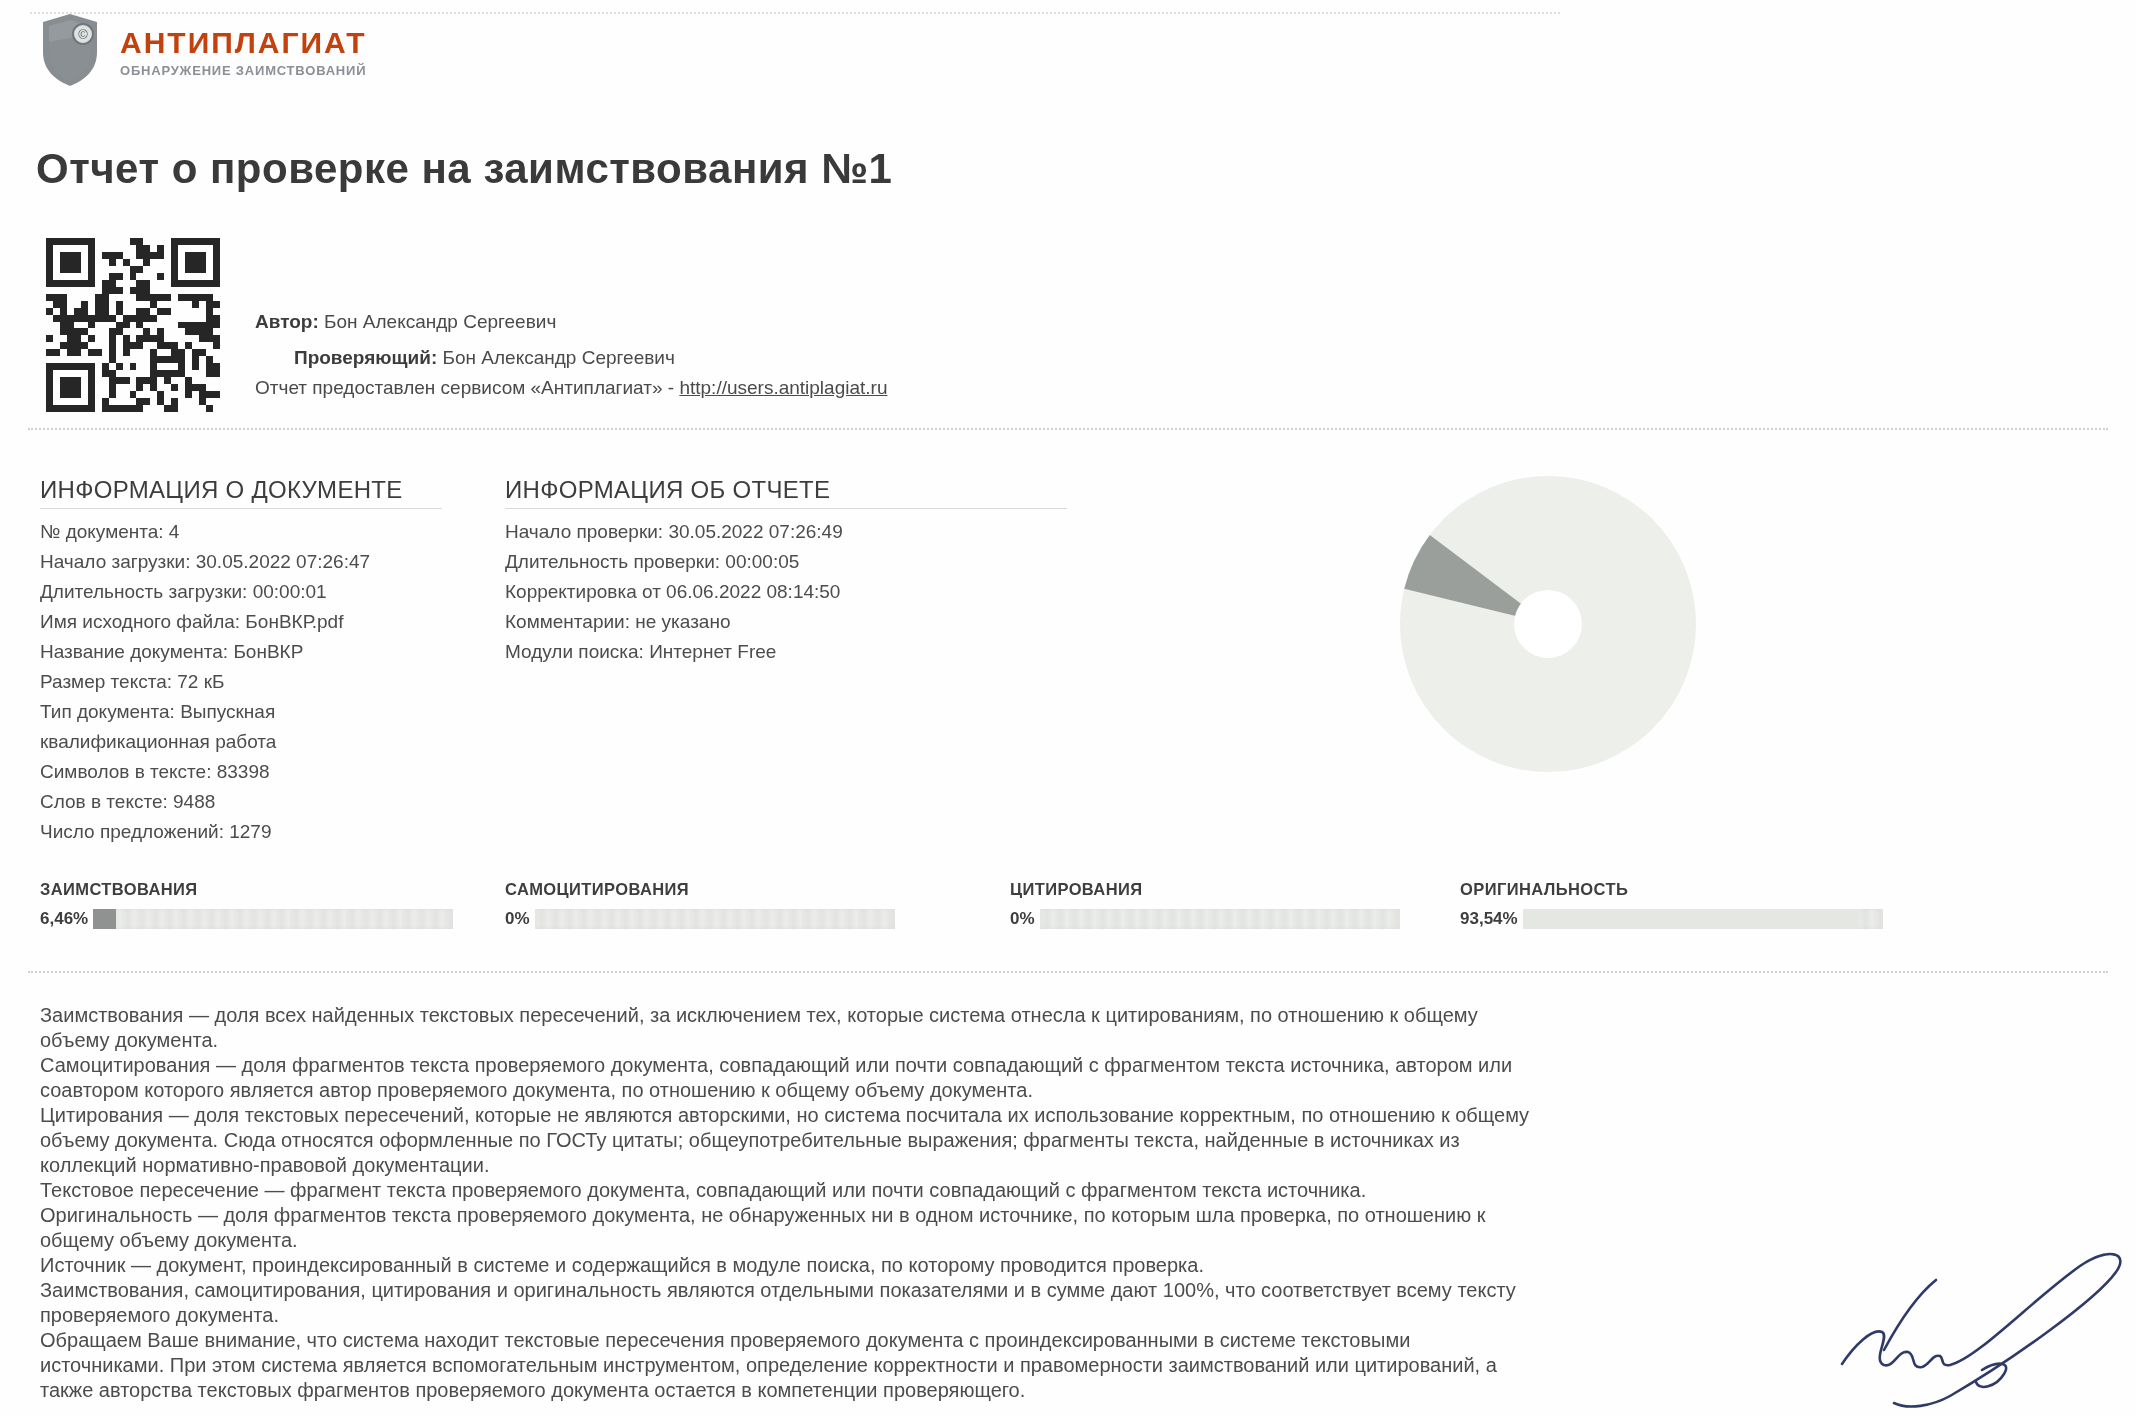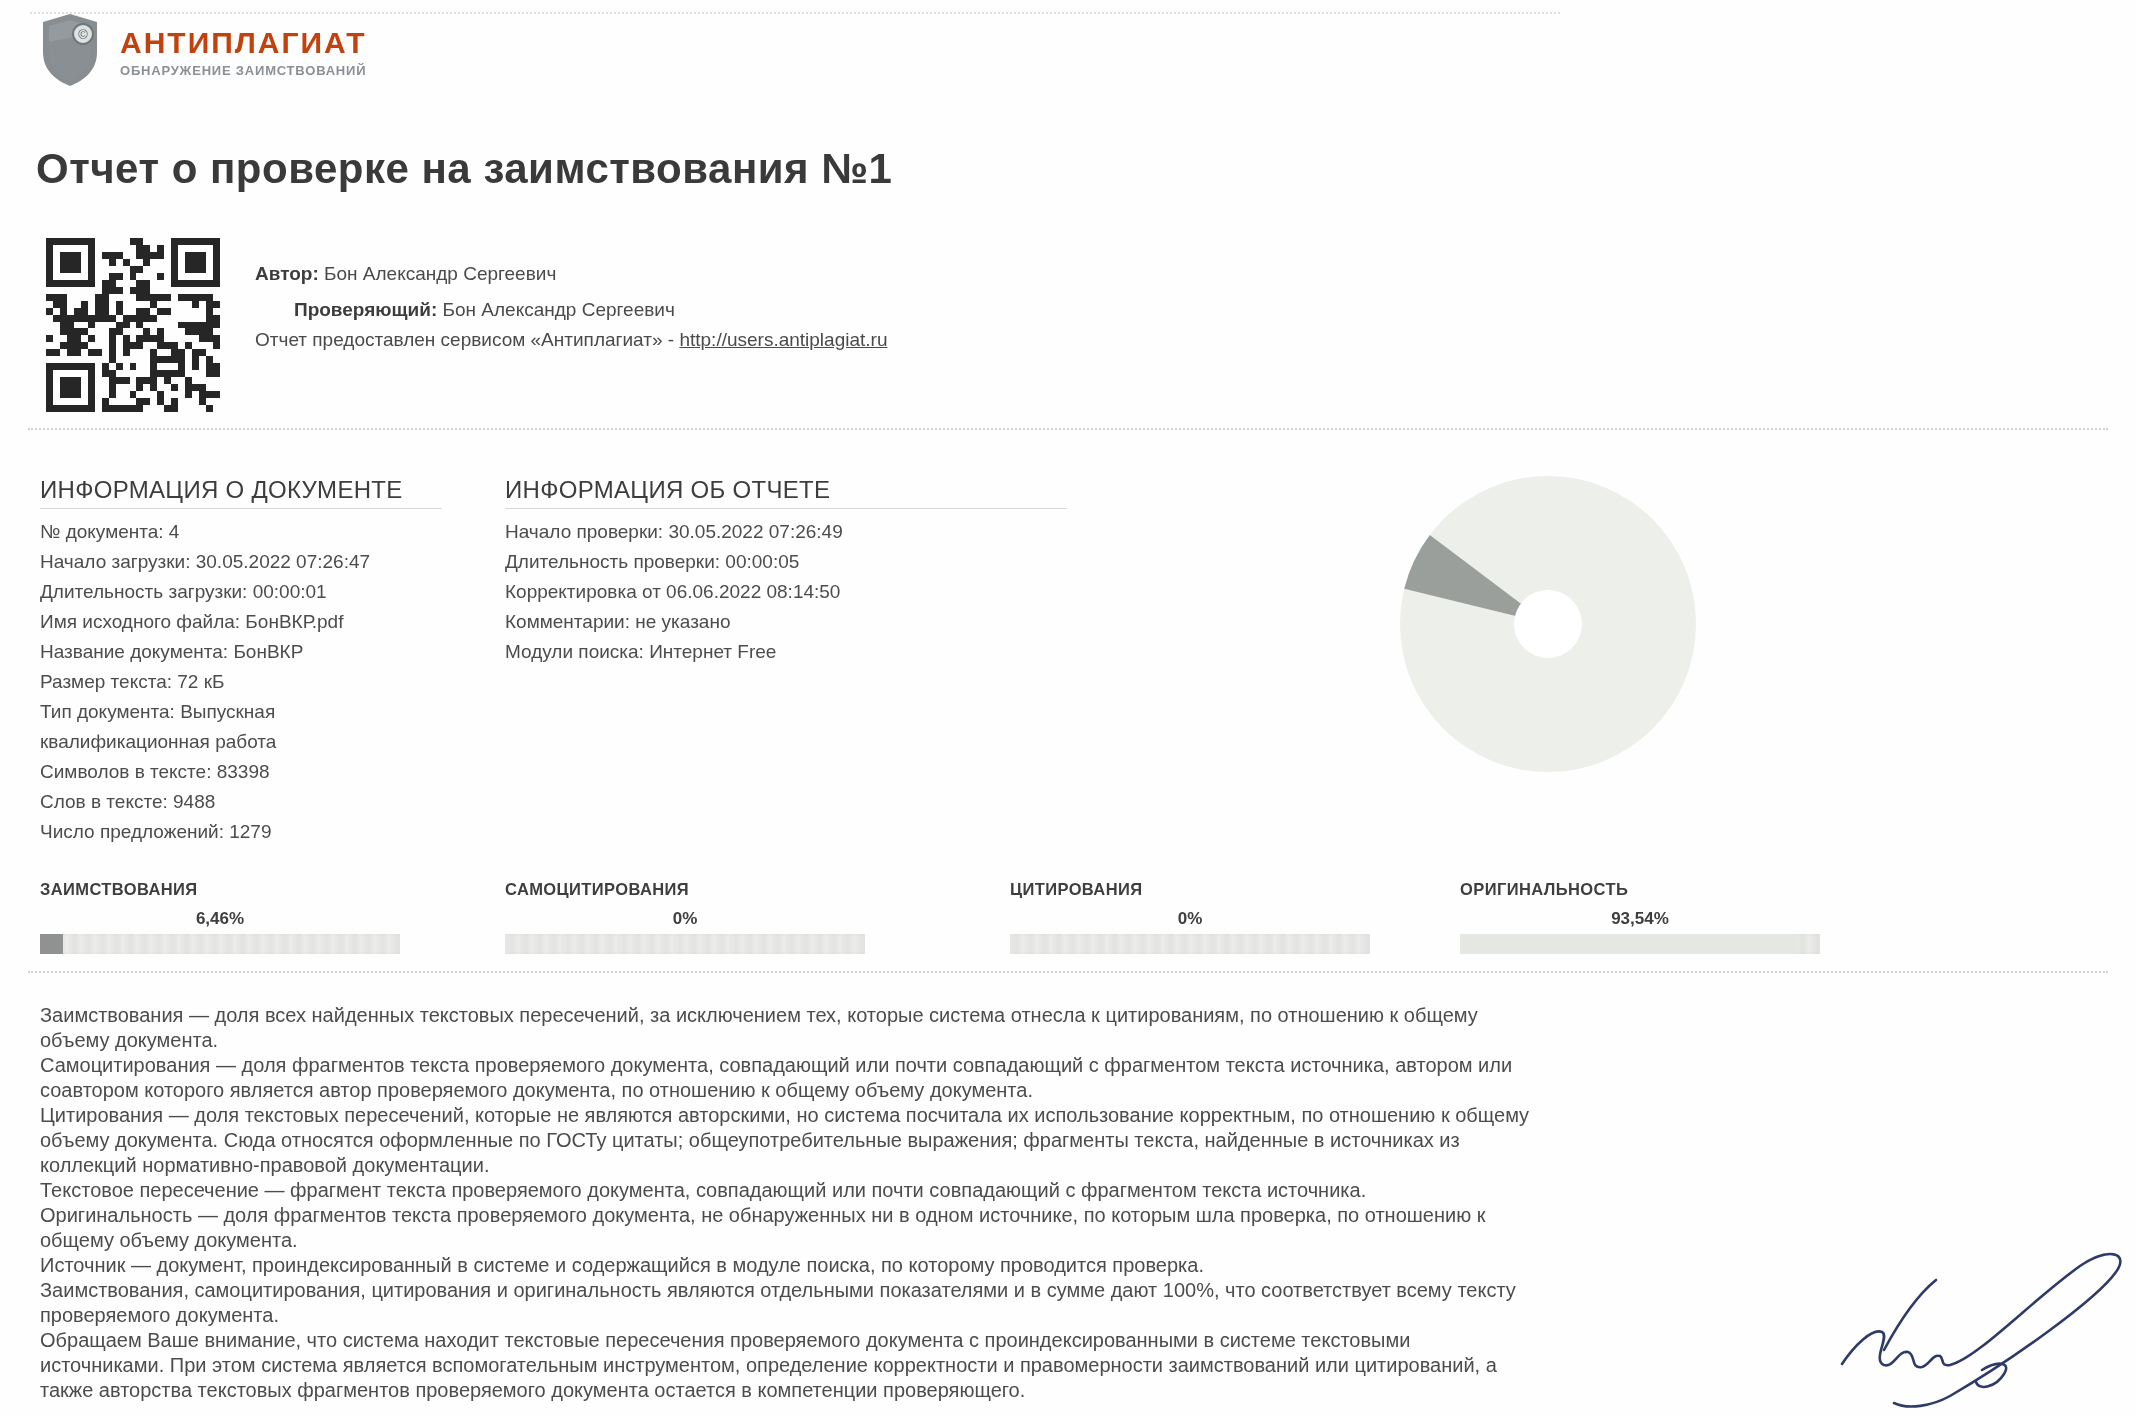--- a/index.html
+++ b/index.html
@@ -16,40 +16,40 @@
   .logo-sub { font-size:13px; font-weight:bold; color:#8b9094; letter-spacing:.8px; margin-top:3px; }
 
   .title { position:absolute; left:36px; top:148px; margin:0; font-size:42px; line-height:1;
            font-weight:700; color:#3a3a3a; letter-spacing:.5px; }
 
   .qr { position:absolute; left:44px; top:238px; width:178px; height:174px; }
   .qr svg { width:100%; height:100%; }
 
   .meta { position:absolute; left:255px; top:262px; font-size:19px; color:#4a4a4a; }
   .meta b { color:#3c3c3c; }
-  .meta-line { line-height:24px; }
+  .meta-line { line-height:24px;margin-top:48px; }
   .meta-reviewer { margin-top:12px;margin-left:39px; }
   .meta-service { margin-top:6px; }
   .link { color:#4a4a4a; text-decoration:underline; cursor:pointer; }
 
   .divider { position:absolute; left:28px; right:28px; height:0; border-top:2px dotted #c6c8c5; opacity:.8; }
   .d1 { top:428px; } .d2 { top:971px; }
 
   .section-h { margin:0; font-size:24px; font-weight:400; color:#3d3d3d; letter-spacing:.3px;
                padding-bottom:4px; border-bottom:1px solid #d9d9d7; }
   .info-lines { margin-top:8px; font-size:19px; line-height:30px; color:#4c4c4c; }
   .doc-info { position:absolute; left:40px; top:476px; width:402px; }
   .rep-info { position:absolute; left:505px; top:476px; width:562px; }
 
   .donut { position:absolute; left:1400px; top:476px; width:296px; height:296px; }
 
   .metric { position:absolute; top:880px; }
   .m1 { left:40px; } .m2 { left:505px; } .m3 { left:1010px; } .m4 { left:1460px; }
   .m-label { font-size:16.5px; font-weight:700; color:#3e3e3e; letter-spacing:.4px; }
-  .m-row { display:flex; align-items:center; gap:5px; margin-top:10px;flex-direction:column; }
+  .m-row { display:flex; align-items:flex-start; gap:5px; margin-top:10px; }
   .m-value { font-size:17px; font-weight:700; color:#3e3e3e; white-space:nowrap; }
   .m-bar { position:relative; width:360px; height:20px; overflow:hidden;
            background:repeating-linear-gradient(90deg,#eaebe8 0px,#e2e4e1 7px,#edeeec 14px);
            box-shadow:inset 0 0 4px rgba(0,0,0,.04); }
   .m-fill { position:absolute; left:0; top:0; bottom:0; width:0; }
 
   .defs { position:absolute; left:40px; top:1003px; width:1500px; font-size:20px; line-height:25px; color:#4c4c4c; }
   .defs p { margin:0; }
 
   .signature { position:absolute; left:1832px; top:1238px; width:296px; height:178px; }

